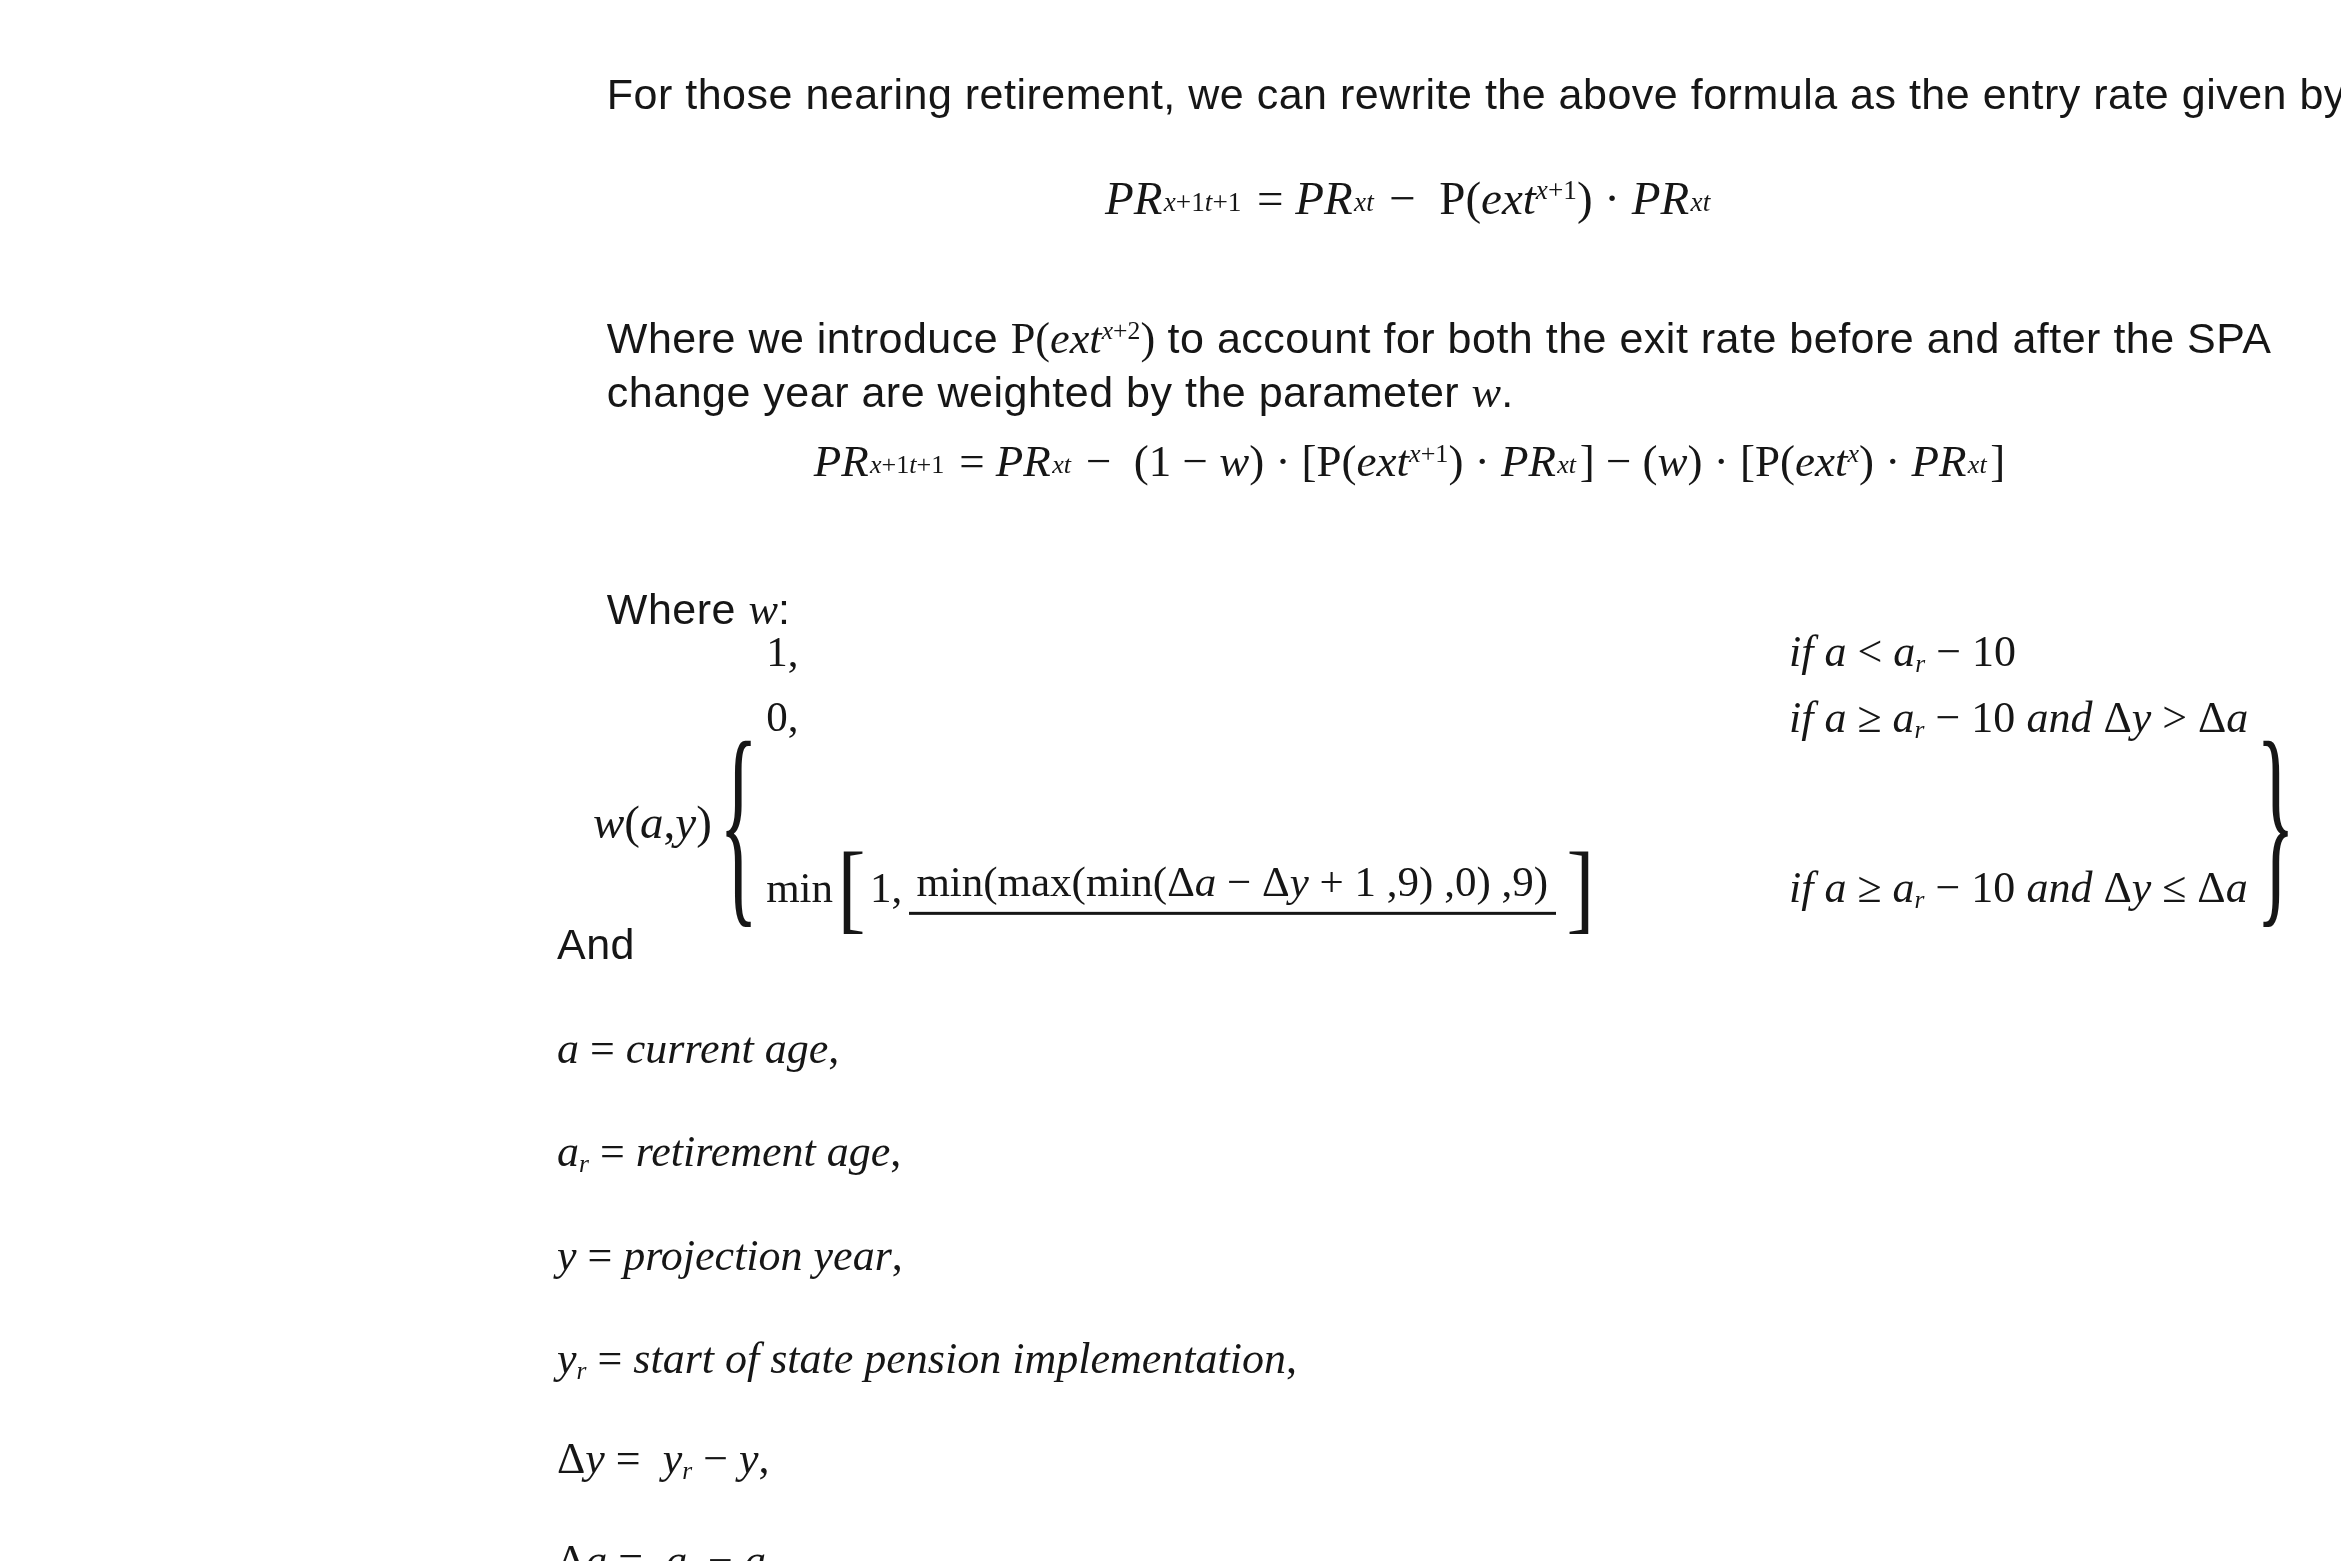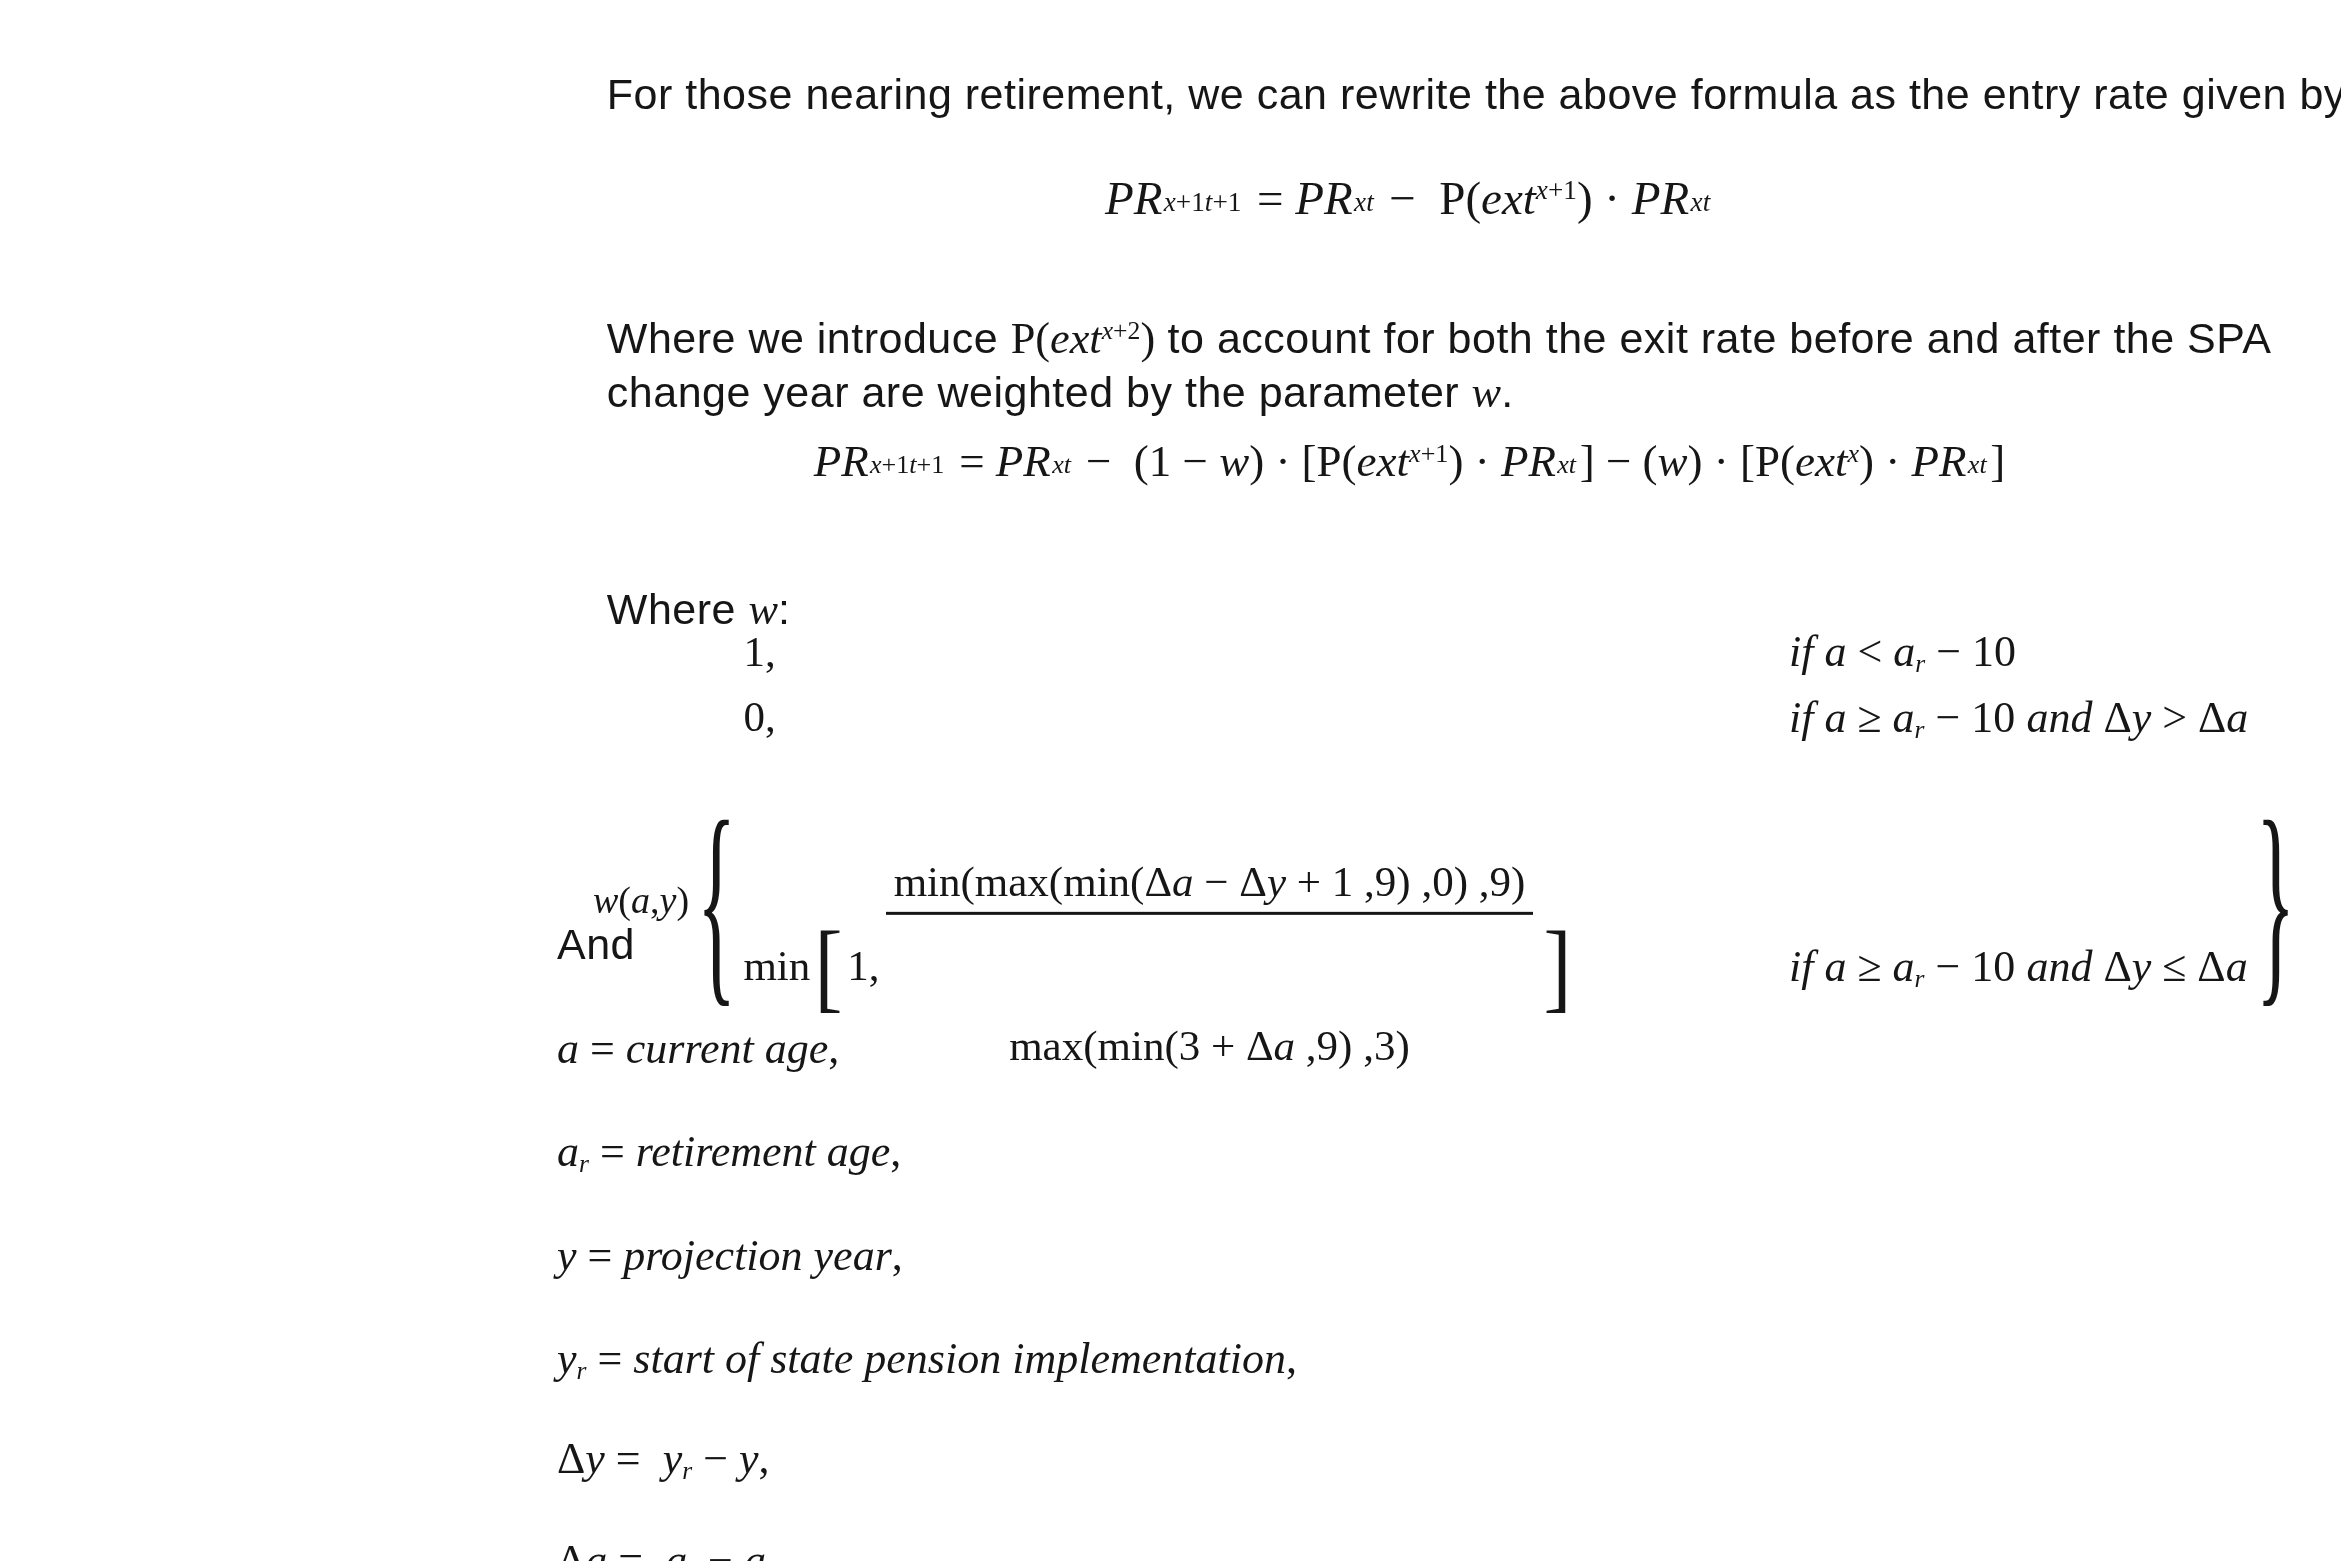--- a/index.html
+++ b/index.html
@@ -44,21 +44,21 @@
   #para2-line1{left:557px;top:257px;}
   #para2-line2{left:557px;top:311px;}
   #where-w{left:557px;top:528px;}
   #and-label{left:557px;top:917px;}
   .def{left:557px;font-size:44px;line-height:55px;}
   #def-0{top:1021px;} #def-1{top:1124px;} #def-2{top:1228px;}
   #def-3{top:1331px;} #def-4{top:1431px;} #def-5{top:1533px;}
   
   #piecewise{left:593px;top:626px;width:1705px;font-size:43px;line-height:1.18;
              display:flex;align-items:center;}
-  .w-lhs{font-size:38px;margin-right:4.7px;flex:0 0 auto;}
+  .w-lhs{font-size:47px;margin-right:4.7px;flex:0 0 auto;}
   .cbrace{flex:0 0 auto;width:45px;display:flex;align-items:center;justify-content:center;
           font-family:"Liberation Serif", serif;font-size:96px;line-height:0;
           transform:scale(0.85,2.35);}
   .cases{flex:1 1 auto;display:grid;grid-template-columns:1fr auto;
          column-gap:28px;row-gap:14px;align-items:center;padding:0 4.7px;}
   .case-val{justify-self:start;display:flex;align-items:center;}
   .case-cond{justify-self:stretch;text-align:left;font-size:44px;}
   .tbrack{display:inline-block;vertical-align:middle;font-size:230%;line-height:0;
           transform:scaleX(0.85);margin:0 0.02em;}
 </style>
@@ -93,21 +93,20 @@
       <span class="case-val">1,</span>
       <span class="case-cond"><i>if</i> <i>a</i> &lt; <i>a</i><sub><i>r</i></sub> − 10</span>
       <span class="case-val">0,</span>
       <span class="case-cond"><i>if</i> <i>a</i> ≥ <i>a</i><sub><i>r</i></sub> − 10 <i>and</i> Δ<i>y</i> &gt; Δ<i>a</i></span>
       <span class="case-val">
         <span>min</span>
         <span class="tbrack">[</span>
         <span>1,</span>
         <span class="frac">
           <span class="num">min(max(min(Δ<i>a</i> − Δ<i>y</i> + 1 ,9) ,0) ,9)</span>
-          <span class="den">max(min(3 + Δ<i>a</i> ,9) ,3)</span>
         </span>
         <span class="tbrack">]</span>
       </span>
       <span class="case-cond"><i>if</i> <i>a</i> ≥ <i>a</i><sub><i>r</i></sub> − 10 <i>and</i> Δ<i>y</i> ≤ Δ<i>a</i></span>
     </div>
     <span class="cbrace">}</span>
   </div>
 
   <div class="block sans" id="and-label">And</div>
 

